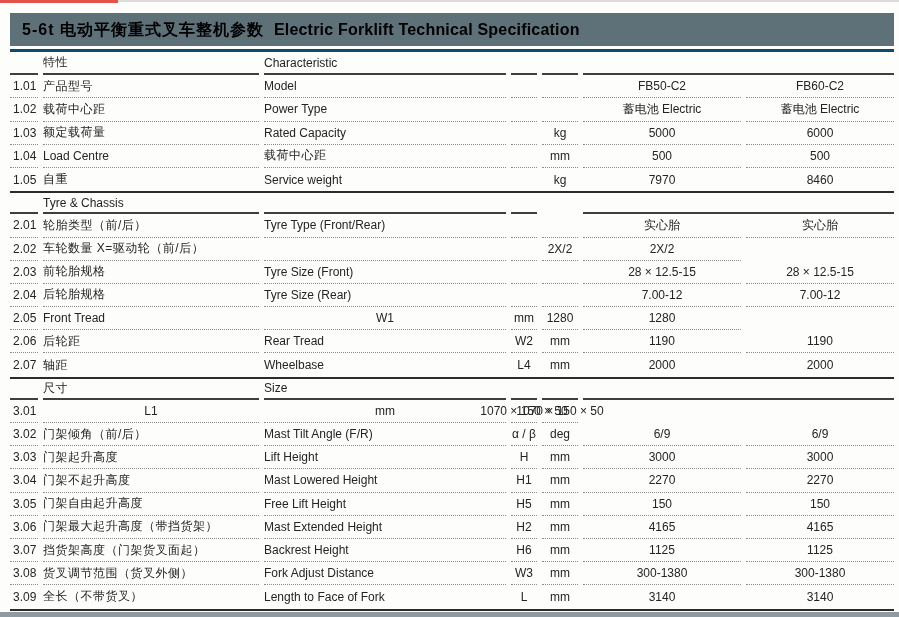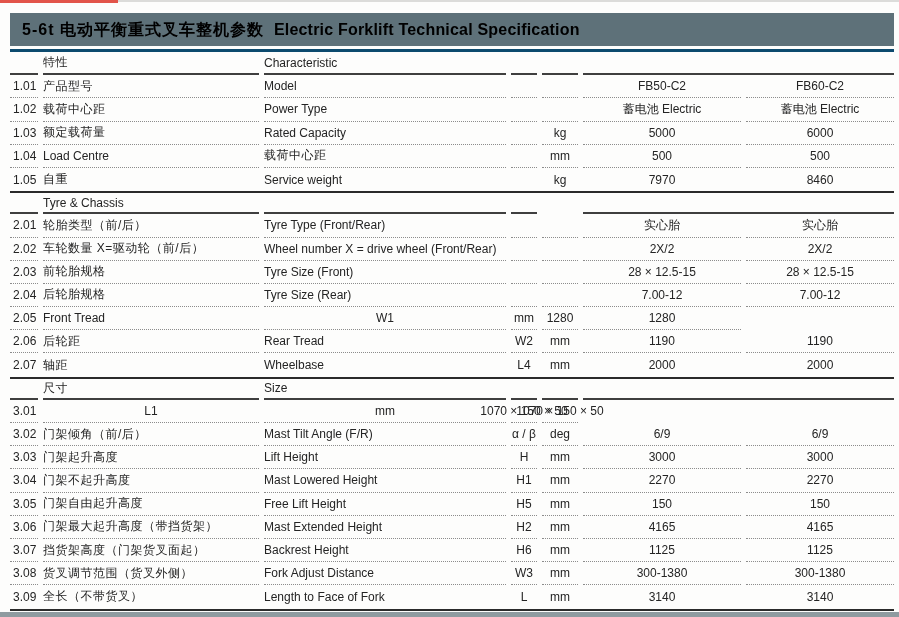--- a/index.html
+++ b/index.html
@@ -128,21 +128,20 @@
         <div class="cell c-zh dotcell">轮胎类型（前/后）</div>
         <div class="cell c-en dotcell">Tyre Type (Front/Rear)</div>
         <div class="cell c-sym dotcell"></div>
         <div class="cell c-unit dotcell"></div>
         <div class="cell c-v1 dotcell">实心胎</div>
         <div class="cell c-v2 dotcell">实心胎</div>
       </div>
       <div class="row">
         <div class="cell c-no dotcell">2.02</div>
         <div class="cell c-zh dotcell">车轮数量 X=驱动轮（前/后）</div>
-        <div class="cell c-en dotcell">Wheel number X = drive wheel (Front/Rear)</div>
         <div class="cell c-sym dotcell"></div>
         <div class="cell c-unit dotcell"></div>
         <div class="cell c-v1 dotcell">2X/2</div>
         <div class="cell c-v2 dotcell">2X/2</div>
       </div>
       <div class="row">
         <div class="cell c-no dotcell">2.03</div>
         <div class="cell c-zh dotcell">前轮胎规格</div>
         <div class="cell c-en dotcell">Tyre Size (Front)</div>
         <div class="cell c-sym dotcell"></div>

